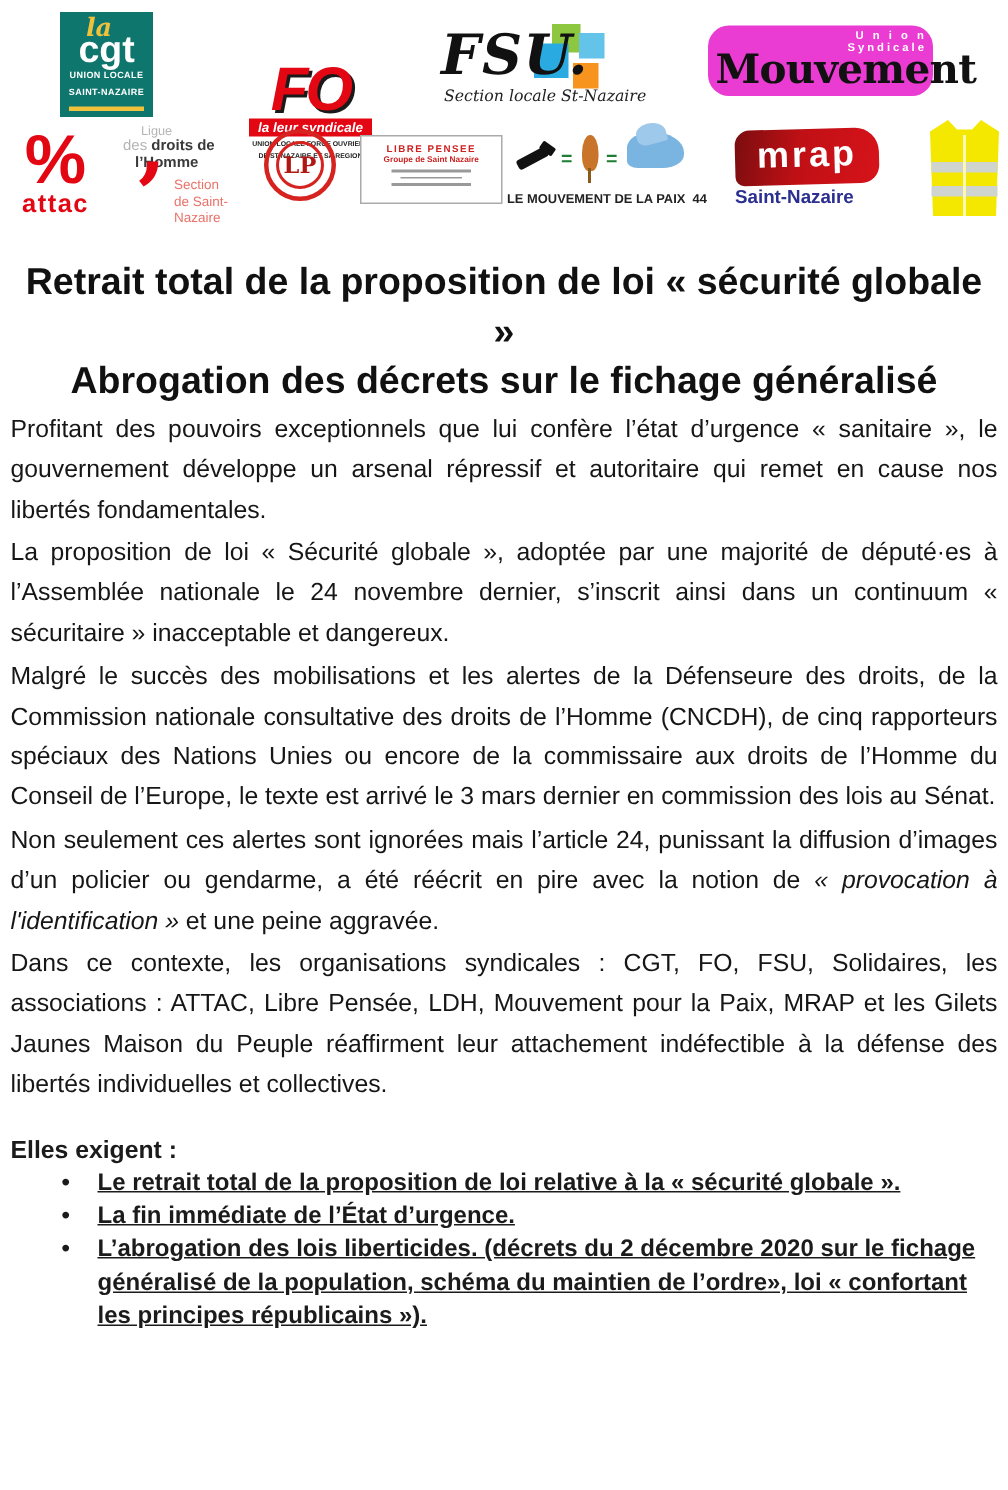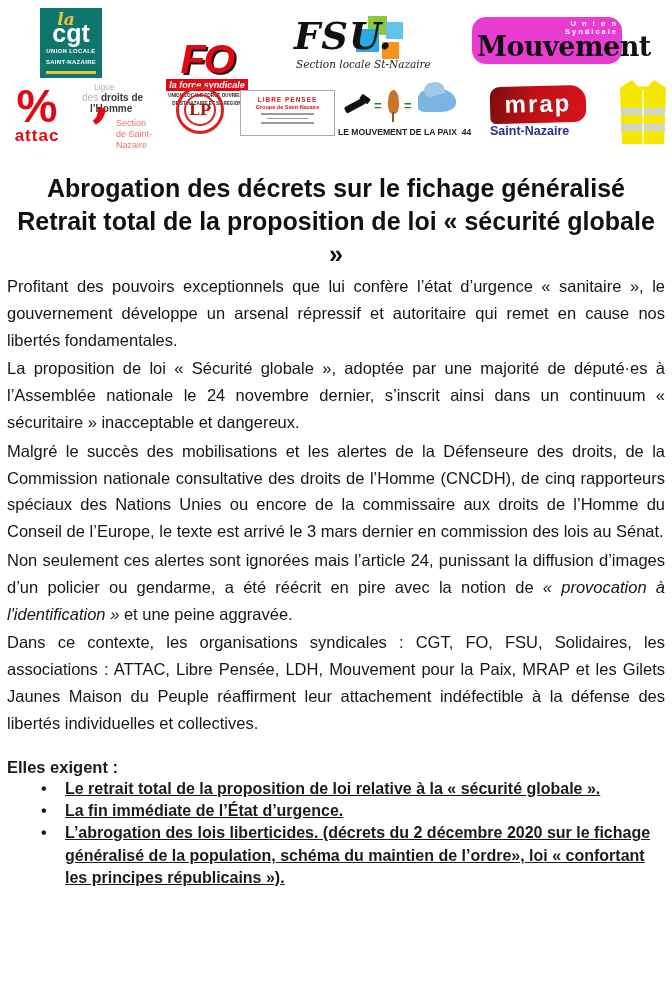--- a/index.html
+++ b/index.html
@@ -114,21 +114,21 @@
     <div class="logo-cgt">
       <span class="cgt-la">la</span>
       <span class="cgt-name">cgt</span>
       <span class="cgt-sub">UNION LOCALE</span>
       <span class="cgt-sub">SAINT-NAZAIRE</span>
       <div class="cgt-bar"></div>
     </div>
 
     <div class="logo-fo">
       <span class="fo-name">FO</span>
-      <span class="fo-banner">la force syndicale</span>
+      <span class="fo-banner">la leur syndicale</span>
       <span class="fo-sub">UNION LOCALE FORCE OUVRIERE</span>
       <span class="fo-sub">DE ST NAZAIRE ET SA REGION</span>
     </div>
 
     <div class="logo-fsu">
       <div class="fsu-sq green"></div>
       <div class="fsu-sq ltblue"></div>
       <div class="fsu-sq blue"></div>
       <div class="fsu-sq orange"></div>
       <span class="fsu-name">FSU.</span>
@@ -195,22 +195,22 @@
       <div class="vest-stripe s1"></div>
       <div class="vest-stripe s2"></div>
       <div class="vest-gap"></div>
     </div>
 
   </div>
 
   <div class="content">
 
     <div class="doc-title">
+      <div>Retrait total de la proposition de loi « sécurité globale »</div>
       <div>Abrogation des décrets sur le fichage généralisé</div>
-      <div>Retrait total de la proposition de loi « sécurité globale »</div>
     </div>
 
     <p class="para">Profitant des pouvoirs exceptionnels que lui confère l’état d’urgence « sanitaire », le gouvernement développe un arsenal répressif et autoritaire qui remet en cause nos libertés fondamentales.</p>
     <p class="para">La proposition de loi « Sécurité globale », adoptée par une majorité de député·es à l’Assemblée nationale le 24 novembre dernier, s’inscrit ainsi dans un continuum « sécuritaire » inacceptable et dangereux.</p>
     <p class="para">Malgré le succès des mobilisations et les alertes de la Défenseure des droits, de la Commission nationale consultative des droits de l’Homme (CNCDH), de cinq rapporteurs spéciaux des Nations Unies ou encore de la commissaire aux droits de l’Homme du Conseil  de l’Europe, le texte est arrivé le 3 mars dernier en commission des lois au Sénat.</p>
     <p class="para"><span>Non seulement ces alertes sont ignorées mais l’article 24, punissant la diffusion d’images d’un policier ou gendarme, a été réécrit en pire avec la notion de </span><span class="it">« provocation à l'identification »</span><span> et une peine aggravée.</span></p>
     <p class="para">Dans ce contexte, les organisations syndicales :  CGT, FO, FSU, Solidaires, les associations : ATTAC, Libre Pensée, LDH, Mouvement pour la Paix, MRAP et les Gilets Jaunes Maison du Peuple  réaffirment leur attachement indéfectible à la défense des libertés individuelles et collectives.</p>
 
     <div class="demands">
       <div class="demands-intro">Elles exigent :</div>

